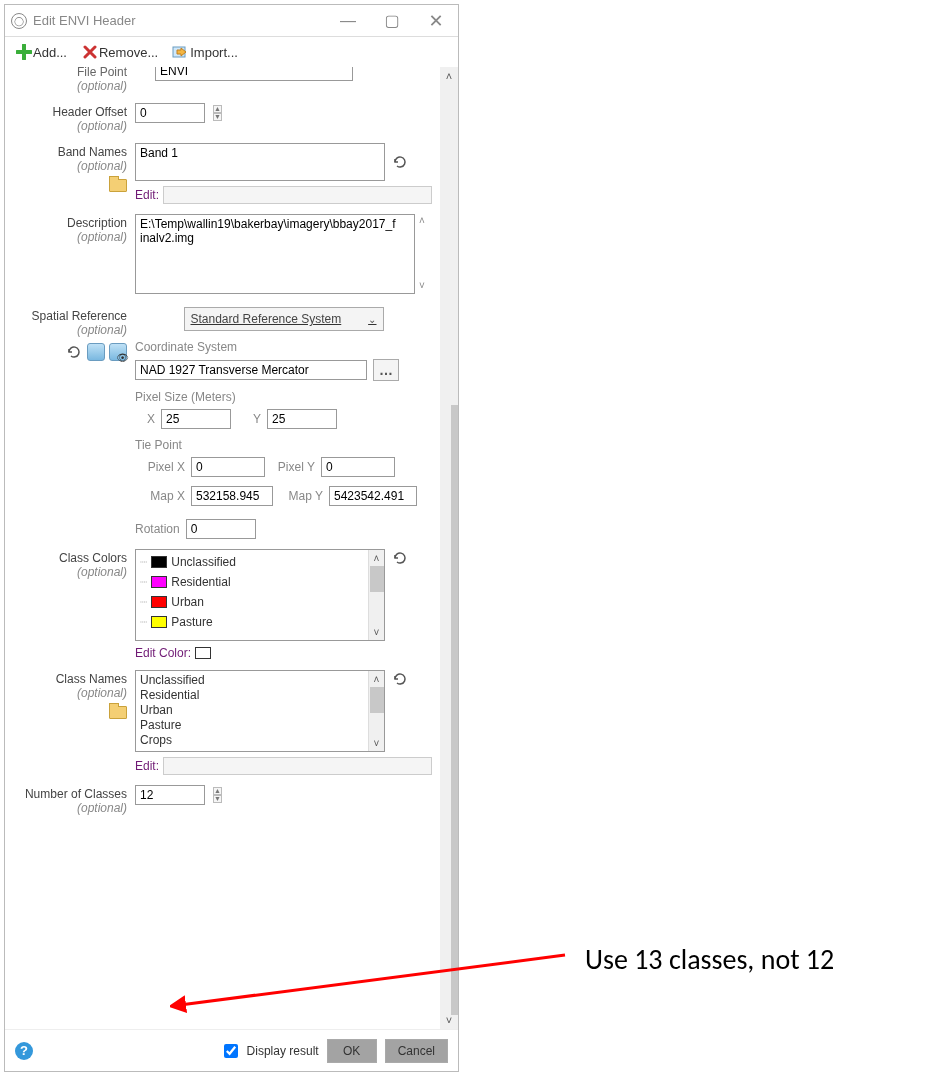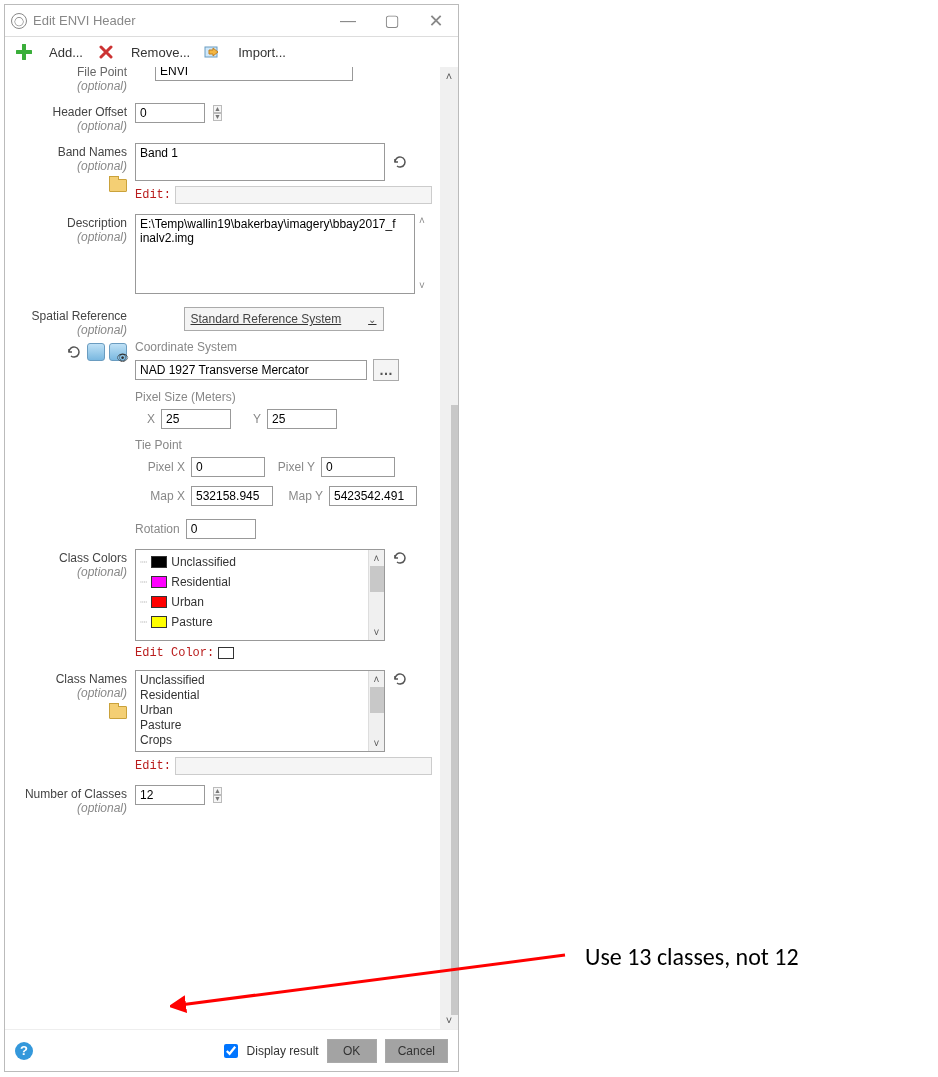--- a/index.html
+++ b/index.html
@@ -52,21 +52,21 @@
   .winbtn.close { font-size: 18px; }
   
   .toolbar {
     display: flex;
     align-items: center;
     gap: 14px;
     padding: 6px 10px;
   }
   .tb-item {
     display: inline-flex; align-items: center;
-    gap: 16px;
+    gap: 0;
     font-size: 13px;
     color: #333;
   }
   .icon-box {
     width: 18px; height: 18px;
     display: inline-flex; align-items: center; justify-content: center;
   }
   
   .body {
     flex: 1;
@@ -126,21 +126,21 @@
   .spinners {
     display: inline-flex; flex-direction: column;
     margin-left: 2px;
   }
   .spinners span {
     width: 9px; height: 8px;
     border: 1px solid #bbb;
     font-size: 7px; line-height: 5px; text-align:center;
     color:#777; background:#f5f5f5;
   }
-  .sublabel { color: #b91c1c; font-size: 12px; font-family: Liberation Mono, monospace; }
+  .sublabel { color: #701a75; font-size: 12px; }
   .edit-line { display:flex; align-items:center; gap:4px; margin-top:2px; }
   .edit-line input { flex:1; height:18px; border:1px solid #ccc; background:#f5f5f5; }
   .openfolder {
     width: 18px; height: 15px;
     display:inline-block;
     margin-top:4px;
     position: relative;
   }
   .openfolder::before {
     content:"";
@@ -225,21 +225,21 @@
     display:inline-flex; align-items:center; justify-content:center;
   }
   
   .annotation-line {
     position:absolute;
     pointer-events:none;
   }
   .annotation-text {
     position:absolute;
     font-family: Calibri, Arial, sans-serif;
-    font-size: 24px;
+    font-size: 28px;
     color: #000;
   }
 </style>
 </head>
 <body>
 
 <div class="dialog">
 
   <div class="titlebar">
     <span class="app-icon">◯</span>

